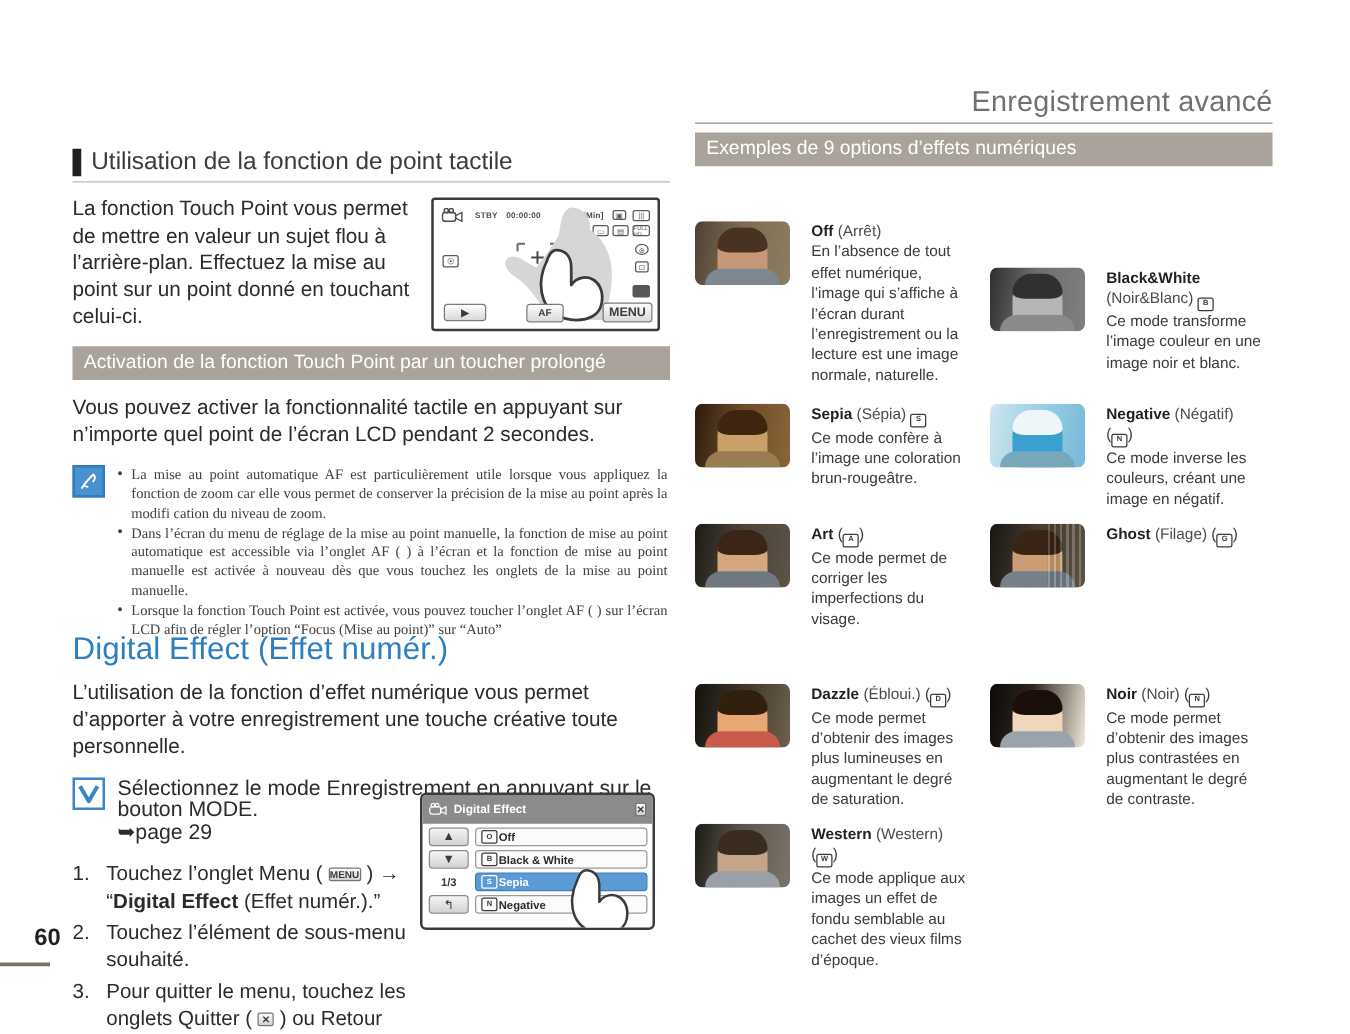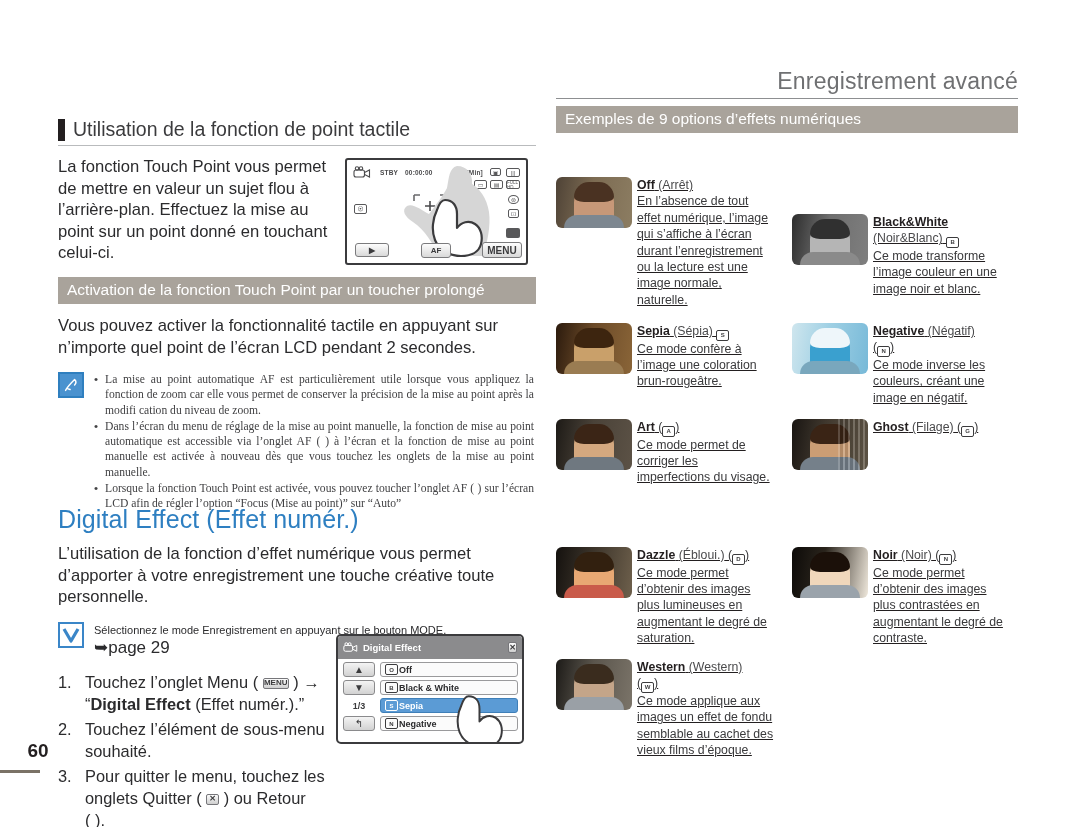--- a/index.html
+++ b/index.html
@@ -82,21 +82,21 @@
   .note-ul li .dot { flex: 0 0 auto; margin-top: -1px; }
   .note-ul li .txt { text-align: justify; font-family: Liberation Serif, serif; }
 
   
   .h1-blue {
     font-size: 25px; color: #2e7fc1; letter-spacing: .1px;
     font-family: "Liberation Sans", sans-serif;
   }
 
   .tip { display: flex; gap: 10px; align-items: flex-start; }
-  .tip-txt { font-size: 11px; line-height: 17.5px; color: #2b2b2d; }
+  .tip-txt { font-size: 17px; line-height: 17.5px; color: #2b2b2d; }
 
   ol.steps { list-style: none; font-size: 16.4px; line-height: 22px; color: #2b2b2d; }
   ol.steps > li { display: flex; gap: 9px; margin-bottom: 3px; }
   ol.steps > li .num { flex: 0 0 18px; }
 
   .inline-key {
     display: inline-flex; align-items: center; justify-content: center;
     vertical-align: middle;
     background: linear-gradient(#fcfcfc,#cfcfcf);
     border: 1px solid #76767a; border-radius: 2px;
@@ -137,21 +137,21 @@
     position: absolute; left: 18px; top: 740px; width: 40px;
     text-align: center; font-size: 19px; font-weight: bold; color: #231f20;
   }
   .folio-rule {
     position: absolute; left: 0px; top: 770px; width: 40px; height: 3px;
     background: #7a7266;
   }
 
   
   .fx-grid { position: relative; }
-  .fx-item { position: absolute; display: flex; gap: 5px; width: 218px; text-decoration: underline; }
+  .fx-item { position: absolute; display: flex; gap: 17px; width: 218px; }
   .thumb {
     width: 76px; height: 51px; border-radius: 6px; flex: 0 0 auto;
     overflow: hidden; position: relative;
   }
   .fx-text { font-size: 12.3px; line-height: 16.4px; color: #3a3a3c; }
   .fx-name { font-weight: bold; color: #231f20; }
   .fx-alt  { color: #4a4a4c; }
   .gi {
     display: inline-flex; align-items: center; justify-content: center;
     width: 13px; height: 11px; border: 1px solid #3b3b3d; border-radius: 2px;

